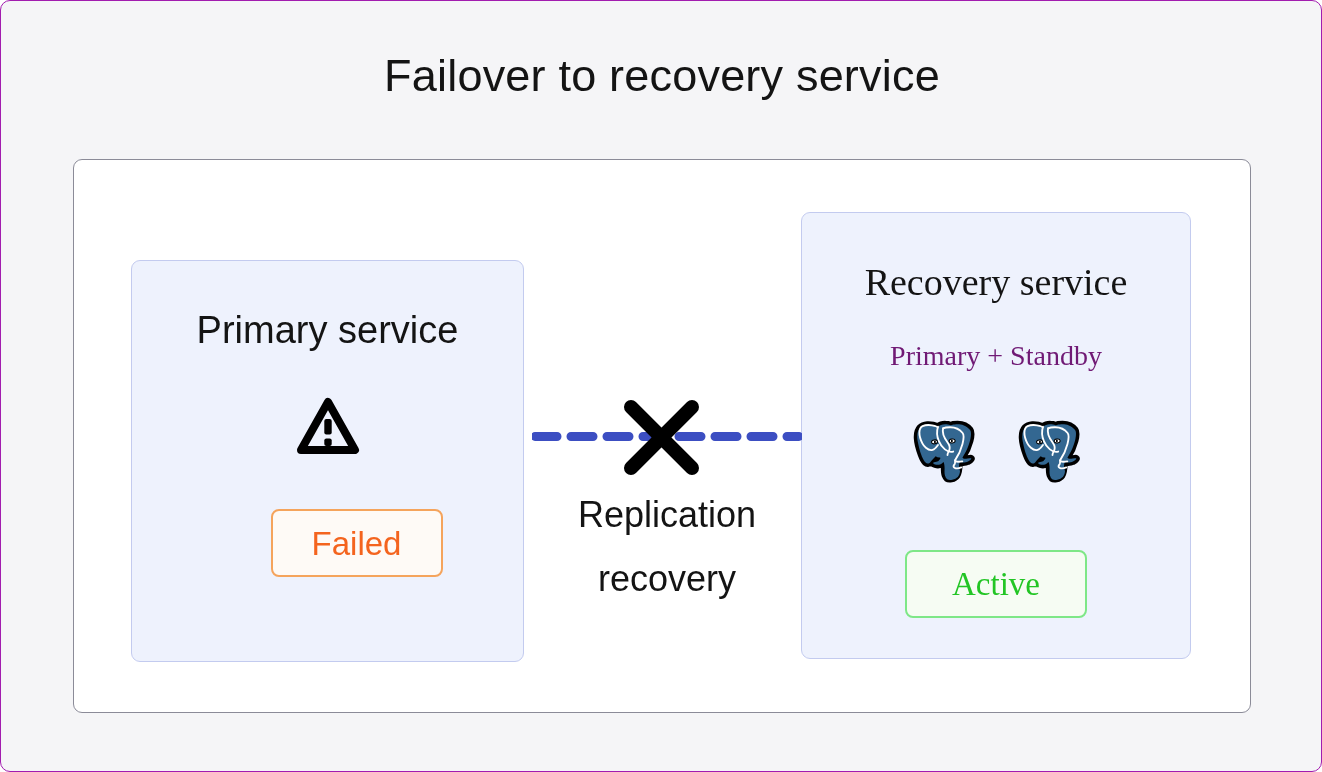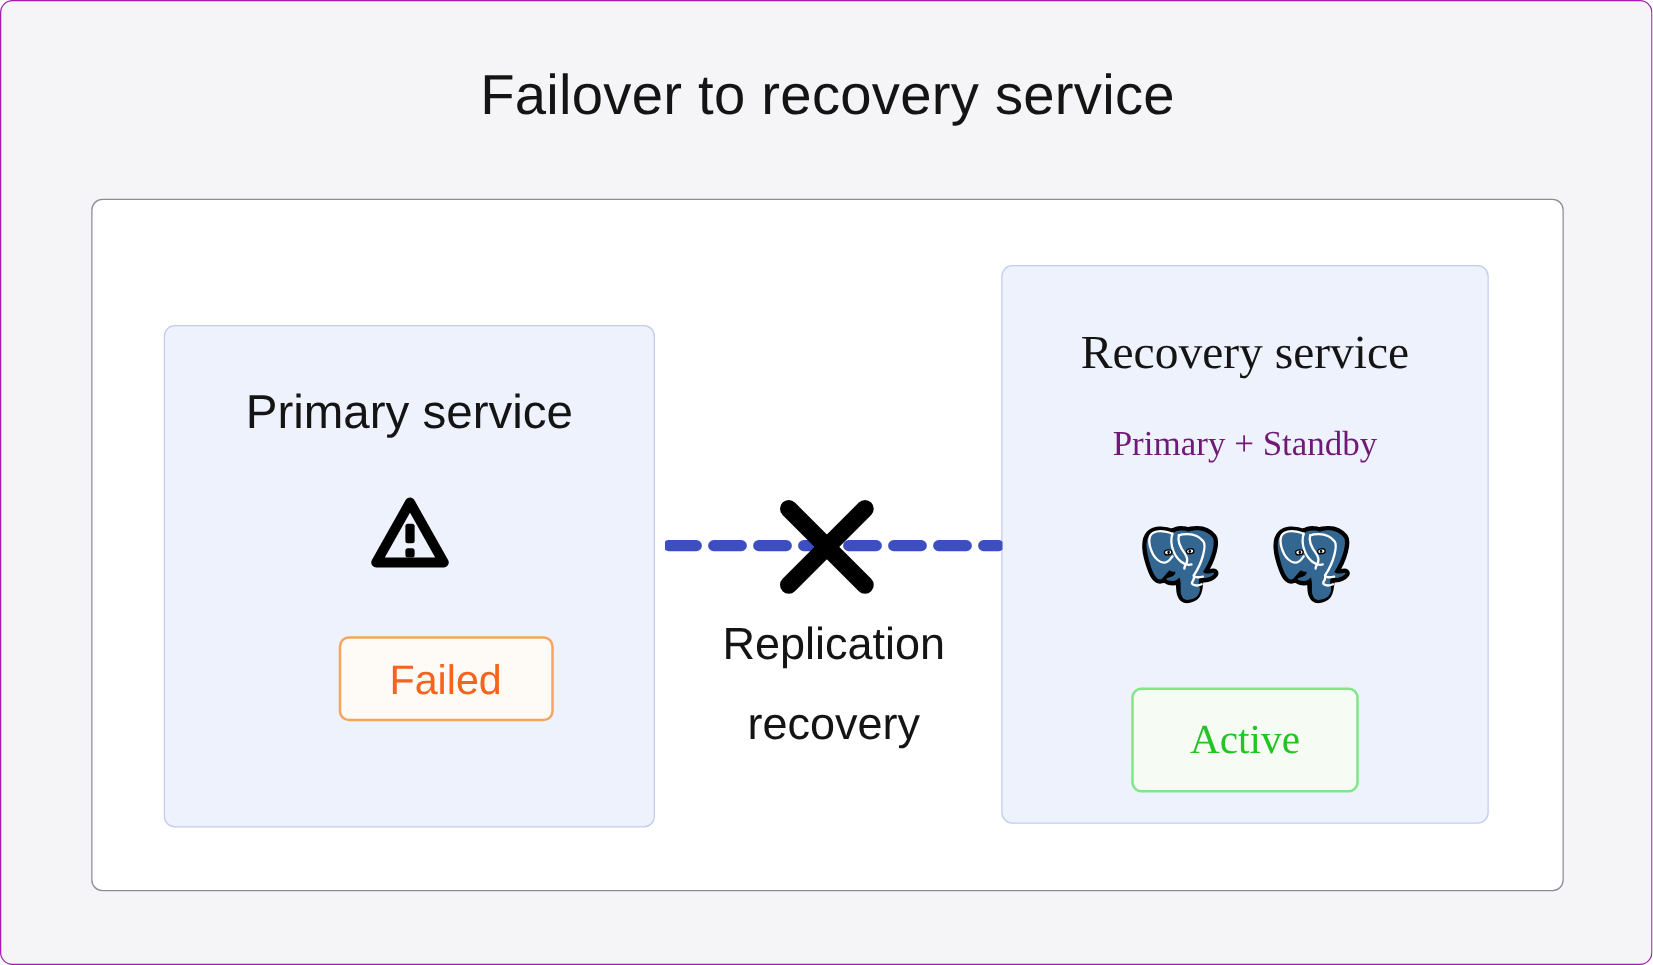--- a/index.html
+++ b/index.html
@@ -140,21 +140,21 @@
     background: #fefaf6;
     border-color: #f5a45c;
     color: #f4641e;
     margin-left: 29px;
   }
   #active-badge {
     left: 50%;
     transform: translateX(-50%);
     top: 337px;
     width: 182px;
-    height: 84px;
+    height: 68px;
     background: #f6fcf3;
     border-color: #7ee787;
     color: #22c524;
   }
 
   
   .repl-line {
     position: absolute;
     left: 531px;
     top: 430px;

